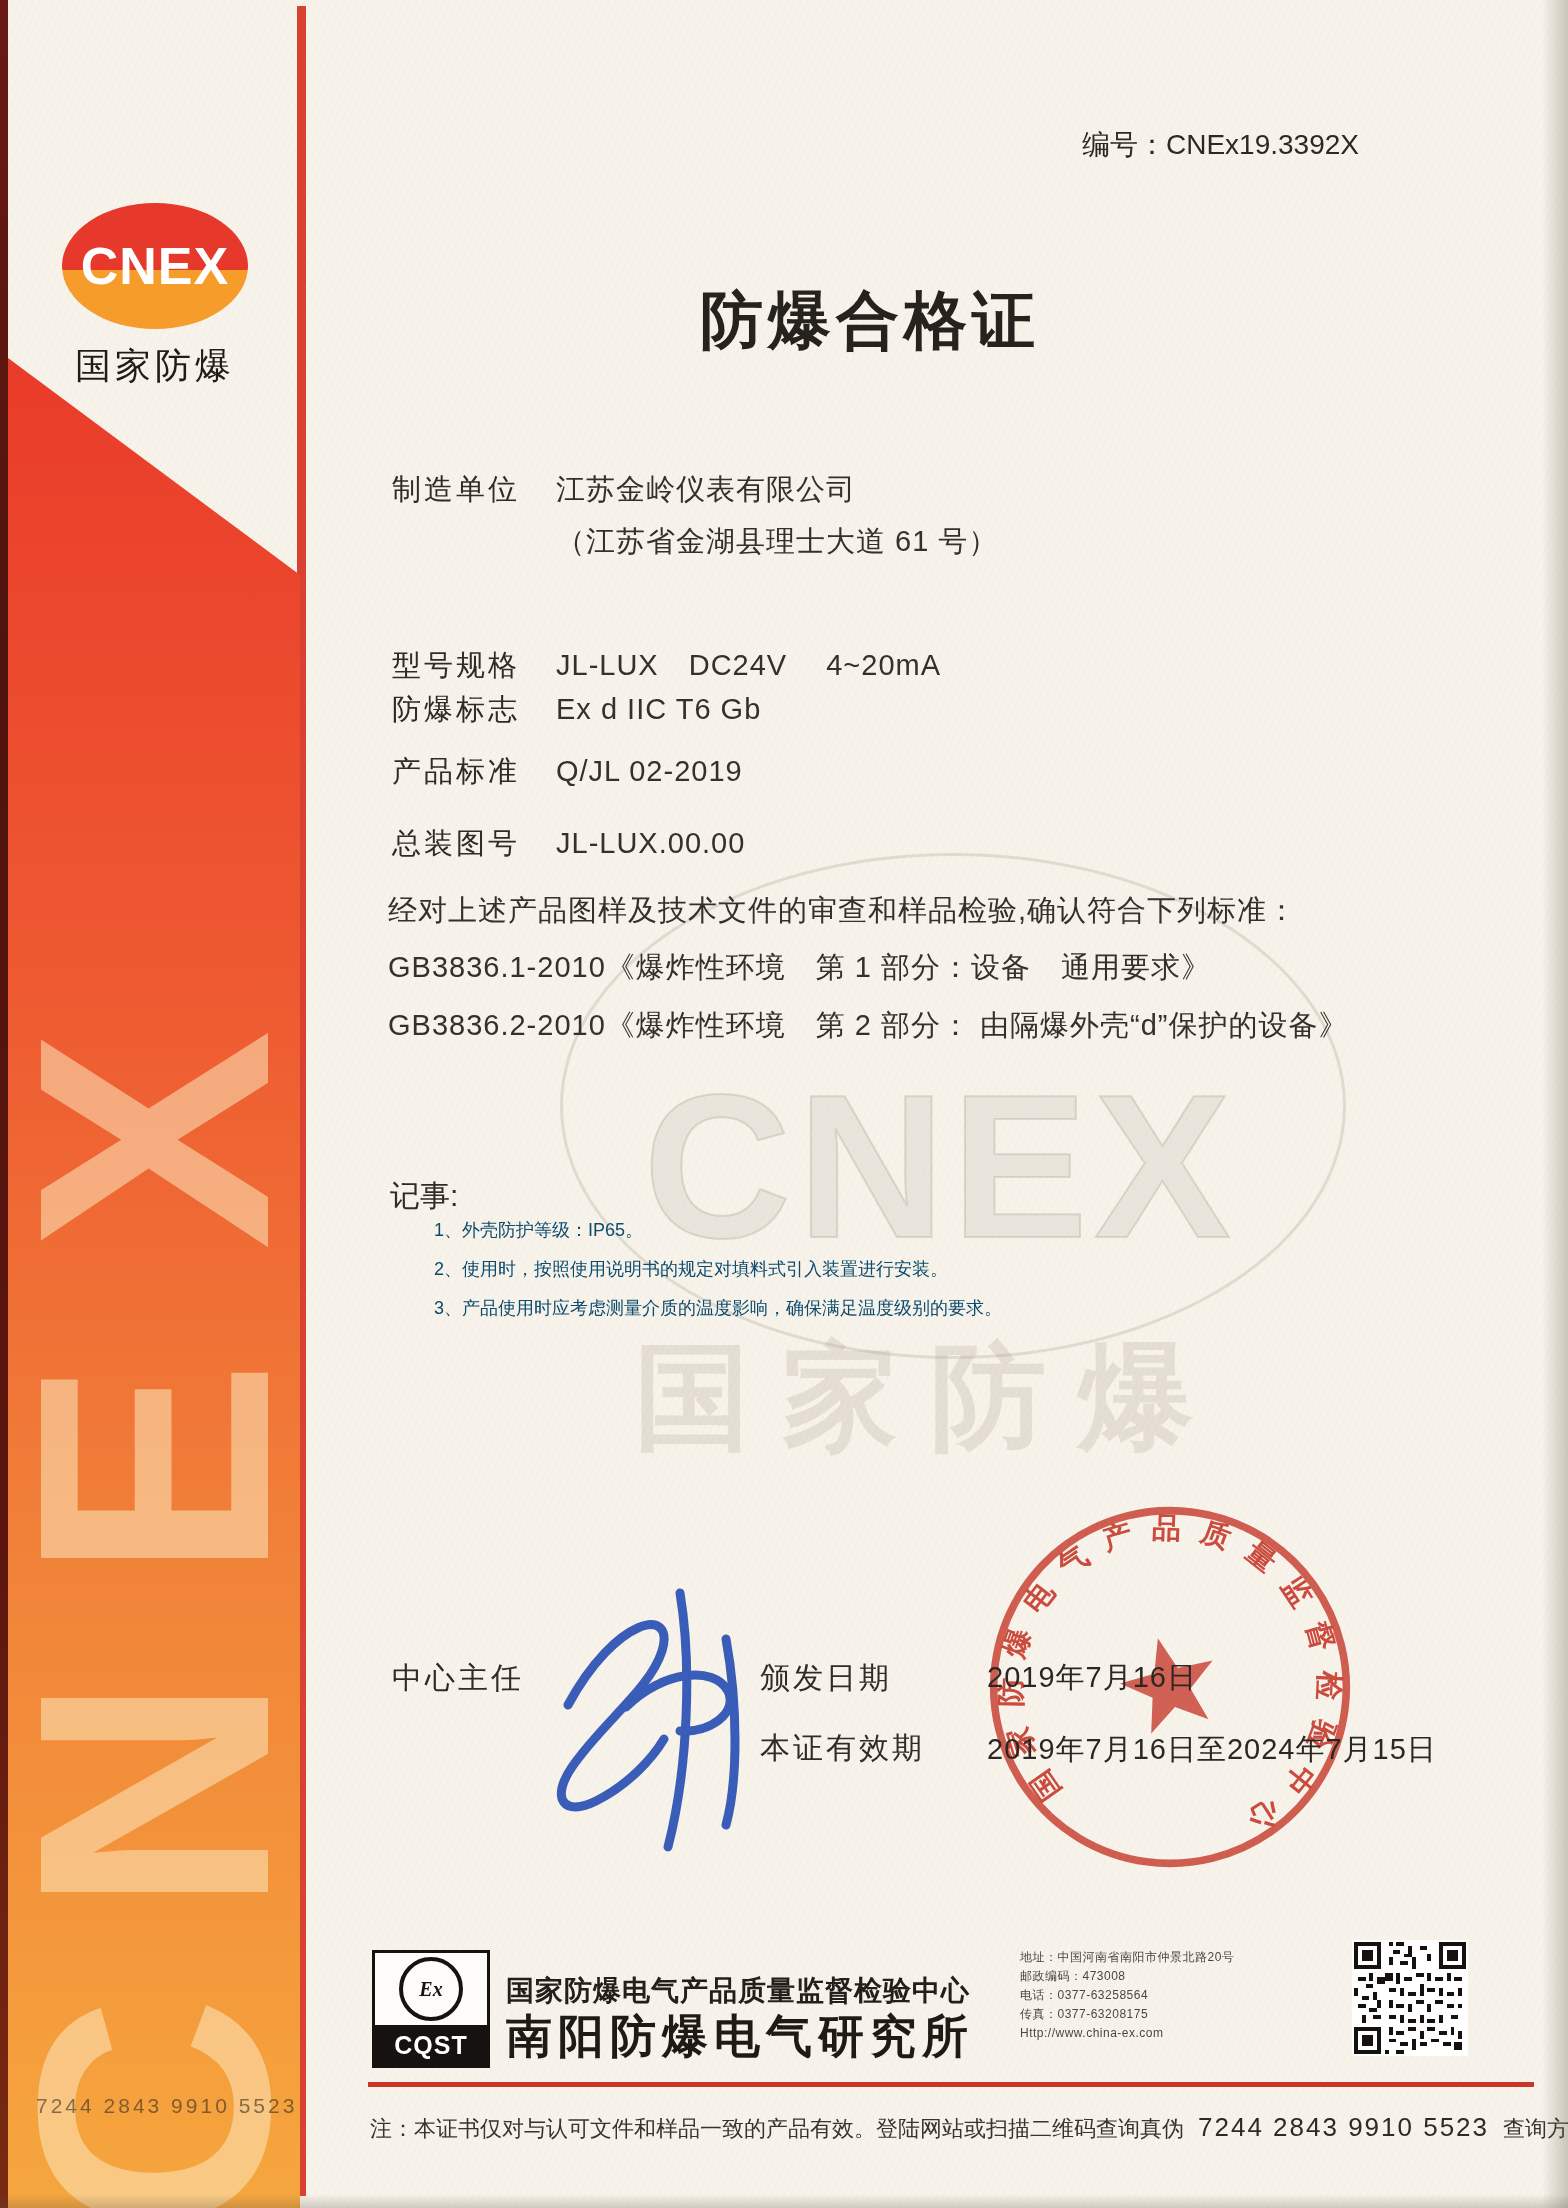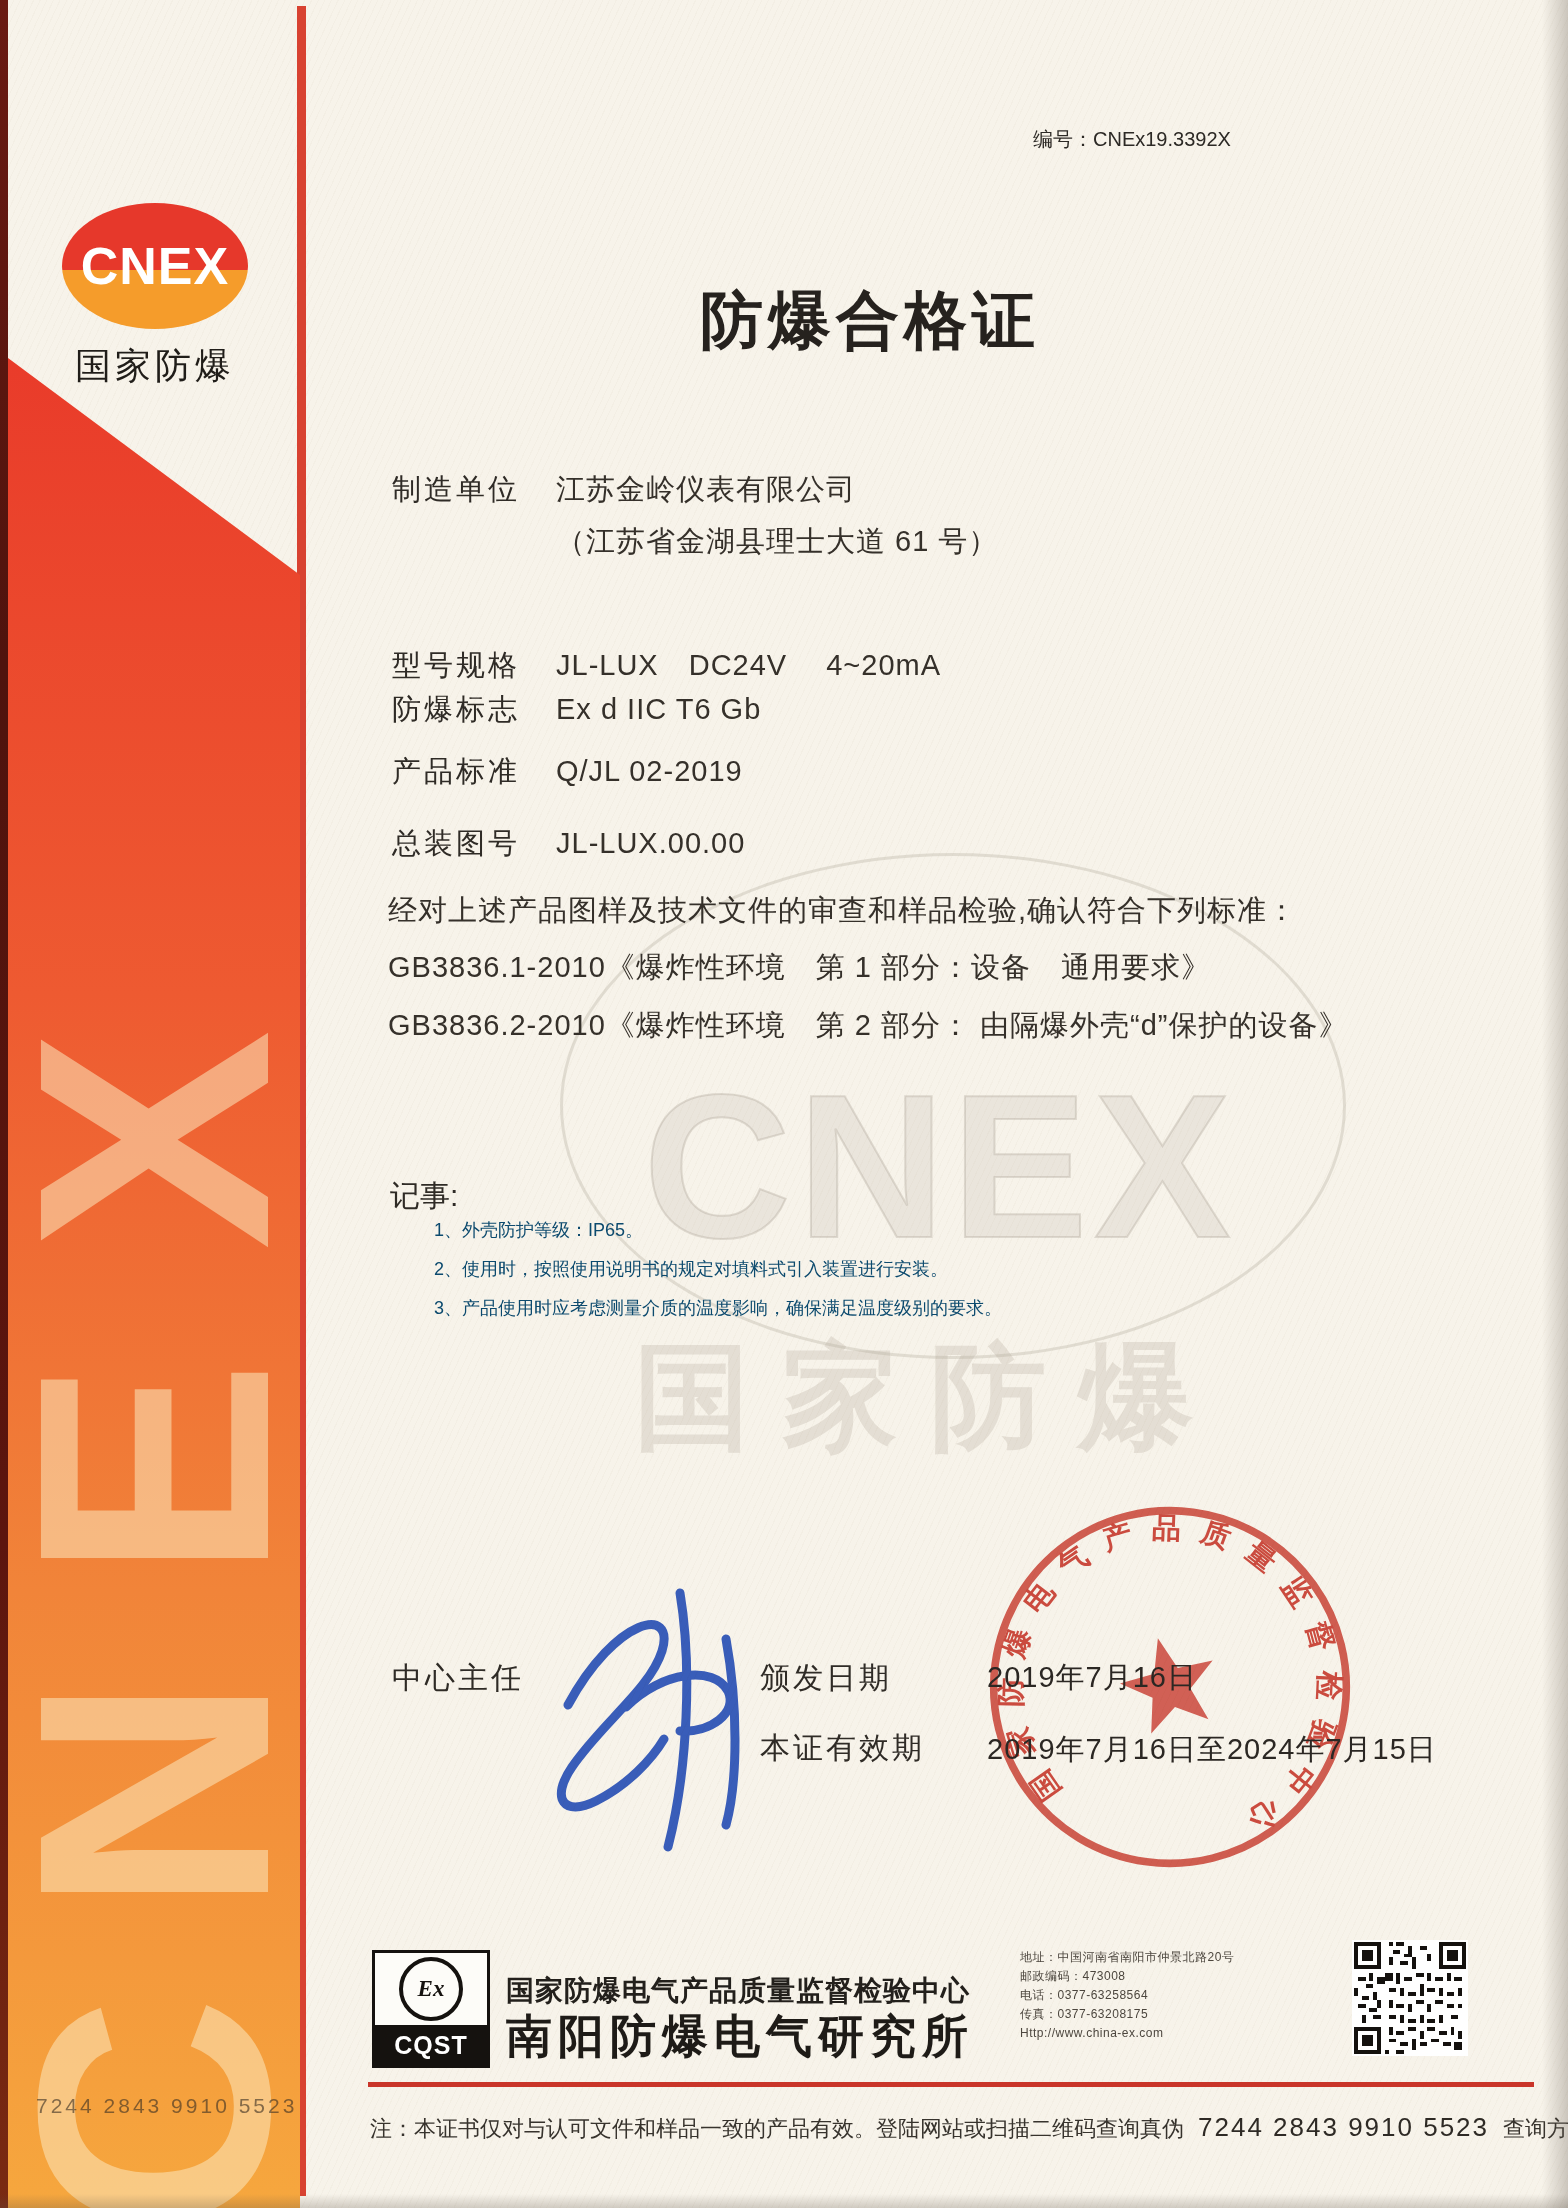--- a/index.html
+++ b/index.html
@@ -23,21 +23,21 @@
   .bletter{position:absolute;left:0;width:292px;text-align:center;font-size:330px;line-height:320px;
         font-weight:800;color:rgba(252,232,190,.55);transform:rotate(-90deg);user-select:none;}
   
   .logo-ellipse{position:absolute;left:62px;top:203px;width:186px;height:126px;border-radius:50%;z-index:3;
         background:linear-gradient(180deg,#e6382b 0 53%,#f59c2b 53% 100%);
         display:flex;align-items:center;justify-content:center;}
   .logo-ellipse span{color:#fff;font-weight:800;font-size:52px;letter-spacing:1px;}
   .logo-sub{position:absolute;left:58px;top:342px;width:194px;text-align:center;z-index:3;
         font-size:36px;letter-spacing:4px;color:#201d19;}
   
-  .cert-no{position:absolute;left:1033px;top:126px;font-size:20px;color:#2c2925;z-index:3;}
+  .cert-no{position:absolute;left:1082px;top:126px;font-size:28px;color:#2c2925;z-index:3;}
   .title{position:absolute;left:380px;top:278px;width:980px;text-align:center;z-index:3;
         font-size:63px;font-weight:700;letter-spacing:5px;color:#26221e;}
   
   .wm-ellipse{position:absolute;left:560px;top:853px;width:780px;height:500px;border-radius:50%;
         border:3px solid rgba(172,164,150,.30);z-index:1;}
   .wm-big{position:absolute;left:600px;top:1048px;width:680px;text-align:center;z-index:1;
         font-size:205px;font-weight:800;letter-spacing:6px;color:rgba(185,177,163,.20);
         -webkit-text-stroke:2px rgba(168,160,146,.32);}
   .wm-sub{position:absolute;left:580px;top:1320px;width:700px;text-align:center;z-index:1;
         font-size:116px;font-weight:700;letter-spacing:32px;color:rgba(178,170,156,.28);}
@@ -53,21 +53,21 @@
   .ivalue{position:absolute;font-size:29px;color:#2b2723;z-index:5;letter-spacing:1px;white-space:nowrap;}
   .signature{position:absolute;left:530px;top:1555px;width:260px;height:300px;z-index:5;mix-blend-mode:multiply;}
   .stamp{position:absolute;left:980px;top:1497px;width:380px;height:380px;z-index:4;
         transform:rotate(-14deg);mix-blend-mode:multiply;opacity:.92;}
   
   .cqst{position:absolute;left:372px;top:1950px;width:118px;height:118px;box-sizing:border-box;
         border:3px solid #15120f;background:#fdfcf8;z-index:3;}
   .cqst-top{height:72px;display:flex;align-items:center;justify-content:center;}
   .cqst-circle{width:56px;height:56px;border:4px solid #15120f;border-radius:50%;
         display:flex;align-items:center;justify-content:center;}
-  .cqst-circle span{font-family:"Liberation Serif",serif;font-style:italic;font-weight:700;font-size:23px;color:#15120f;}
+  .cqst-circle span{font-family:"Liberation Serif",serif;font-style:italic;font-weight:700;font-size:20px;color:#15120f;}
   .cqst-bottom{height:40px;background:#15120f;color:#fff;display:flex;align-items:center;justify-content:center;
         font-weight:700;font-size:25px;letter-spacing:1px;}
   .center-name{position:absolute;left:506px;top:1972px;font-size:28px;font-weight:600;letter-spacing:1px;color:#23201c;z-index:3;}
   .institute-name{position:absolute;left:506px;top:2006px;font-size:46px;font-weight:600;letter-spacing:6px;color:#1e1b17;z-index:3;}
   .info-block{position:absolute;left:1020px;top:1948px;z-index:3;font-size:12px;line-height:19px;color:#4c463e;}
   .info-line span{letter-spacing:.5px;}
   .qr{position:absolute;left:1352px;top:1940px;width:116px;height:116px;z-index:3;background:#fff;padding:2px;box-sizing:border-box;}
   .rule{position:absolute;left:368px;top:2082px;width:1166px;height:5px;background:#c93529;z-index:3;}
   .note-line{position:absolute;left:370px;top:2112px;font-size:22px;color:#37332d;z-index:3;white-space:nowrap;}
   .note-line .code{font-size:26px;letter-spacing:2px;margin:0 14px;font-weight:500;color:#2e2a25;}

